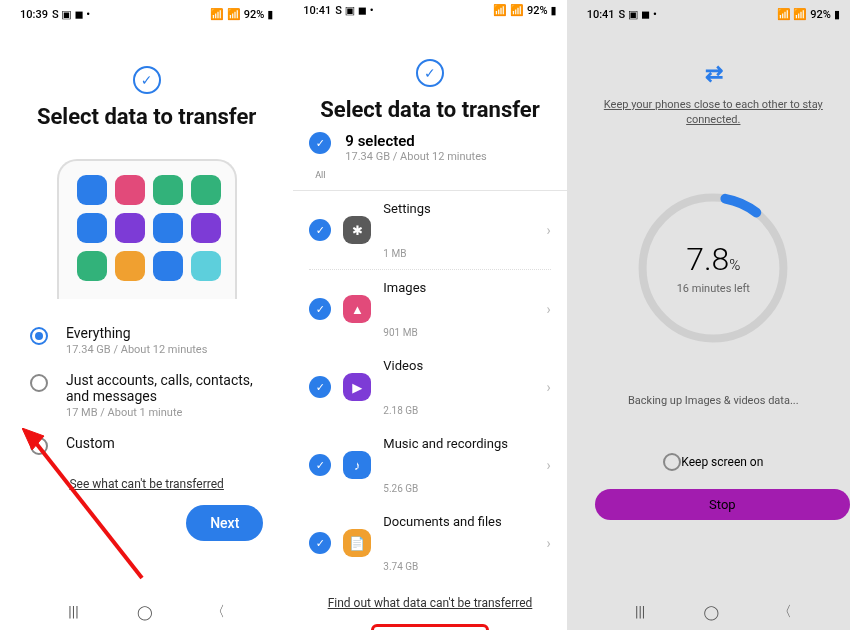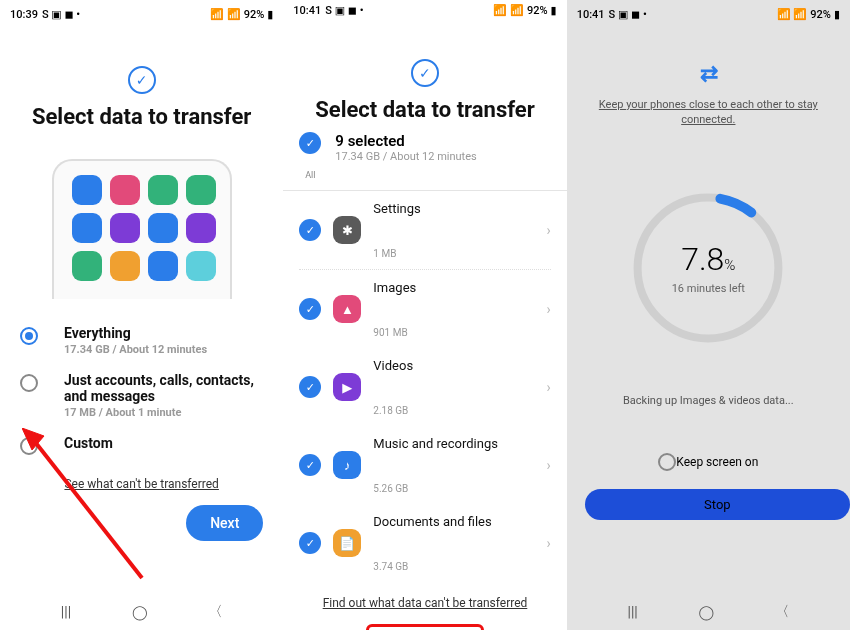--- a/index.html
+++ b/index.html
@@ -1,37 +1,37 @@
 <!DOCTYPE html>
 <html><head>
 <meta charset="utf-8">
 <style>
 * { margin: 0; padding: 0; box-sizing: border-box; font-family: -apple-system, BlinkMacSystemFont, "Segoe UI", Roboto, sans-serif; }
 body { width: 850px; height: 630px; display: flex; background: #fff; }
-.pane { width: 283.33px; height: 630px; display: flex; flex-direction: column; position: relative; }
+.pane { width: 283.33px; height: 630px; display: flex; flex-direction: column; position: relative; padding-left: 10px; }
 .pane1, .pane2 { background: #fff; }
 .pane3 { background: #e3e3e3; }
 
 .status-bar { height: 24px; padding: 4px 10px 0; display: flex; justify-content: space-between; align-items: center; font-size: 11px; font-weight: 500; }
 .status-left { display: flex; gap: 4px; align-items: center; }
 .status-right { display: flex; gap: 3px; align-items: center; }
 
 .top-icon { text-align: center; margin-top: 42px; }
 .check-circle { width: 28px; height: 28px; border: 2px solid #2b7de9; border-radius: 50%; display: inline-flex; align-items: center; justify-content: center; color: #2b7de9; font-size: 14px; }
 .transfer-icon { display: inline-block; color: #2b7de9; font-size: 22px; font-weight: bold; line-height: 0.7; letter-spacing: -2px;}
 
 .title { font-size: 22px; font-weight: 700; text-align: center; margin-top: 10px; padding: 0 16px; color: #111; }
 .subtitle { font-size: 11px; text-align: center; margin-top: 12px; padding: 0 20px; color: #555; line-height: 1.4; text-decoration: underline; }
 
 .phone-illus { width: 180px; height: 140px; margin: 30px auto 0; border: 2px solid #ddd; border-bottom: none; border-radius: 20px 20px 0 0; padding: 14px 18px 0; background: #fafafa; }
 .app-grid { display: grid; grid-template-columns: repeat(4, 1fr); gap: 8px; }
 .app-ic { width: 30px; height: 30px; border-radius: 9px; display: flex; align-items: center; justify-content: center; color: #fff; font-size: 14px; }
 
 .options { padding: 18px 20px 0; }
-.radio-row { display: flex; gap: 26px; padding: 8px 0; align-items: flex-start; font-weight: bold; }
+.radio-row { display: flex; gap: 18px; padding: 8px 0; align-items: flex-start; }
 .radio { width: 18px; height: 18px; border: 2px solid #888; border-radius: 50%; flex-shrink: 0; margin-top: 2px; }
 .radio.sel { border-color: #2b7de9; position: relative; }
 .radio.sel::after { content: ''; position: absolute; inset: 3px; background: #2b7de9; border-radius: 50%; }
 .opt-label { font-size: 14px; color: #111; }
 .opt-sub { font-size: 11px; color: #999; margin-top: 2px; }
 
 .link { text-align: center; font-size: 12px; text-decoration: underline; color: #333; margin-top: 14px; }
 
 .btn-row { text-align: right; padding: 14px 20px; }
 .btn-row.center { text-align: center; }
@@ -57,21 +57,21 @@
 .progress-wrap { width: 160px; height: 160px; margin: 60px auto 0; position: relative; }
 .progress-ring { position: absolute; inset: 0; }
 .progress-center { position: absolute; inset: 0; display: flex; flex-direction: column; align-items: center; justify-content: center; }
 .progress-pct { font-size: 32px; font-weight: 300; }
 .progress-pct small { font-size: 15px; }
 .progress-time { font-size: 11px; color: #666; margin-top: 4px; }
 
 .backing { text-align: center; font-size: 11px; color: #555; margin-top: 46px; padding: 0 16px; }
 .keep-row { display: flex; gap: 0; align-items: center; justify-content: center; margin-top: 46px; font-size: 12px; }
 .empty-radio { width: 18px; height: 18px; border: 2px solid #888; border-radius: 50%; }
-.stop-btn { background: #1d4ed8; border: none; border-radius: 18px; padding: 8px 22px; font-size: 13px; margin: 18px 0 0 18px; }
+.stop-btn { background: #a21caf; border: none; border-radius: 18px; padding: 8px 22px; font-size: 13px; margin: 18px 0 0 18px; }
 
 .arrow { position: absolute; left: 22px; top: 428px; width: 130px; height: 160px; pointer-events: none; }
 .arrow line, .arrow polygon { stroke: #e11; fill: #e11; }
 </style>
 </head>
 <body>
 
 <div class="pane pane1">
   <div class="status-bar">
     <div class="status-left">

